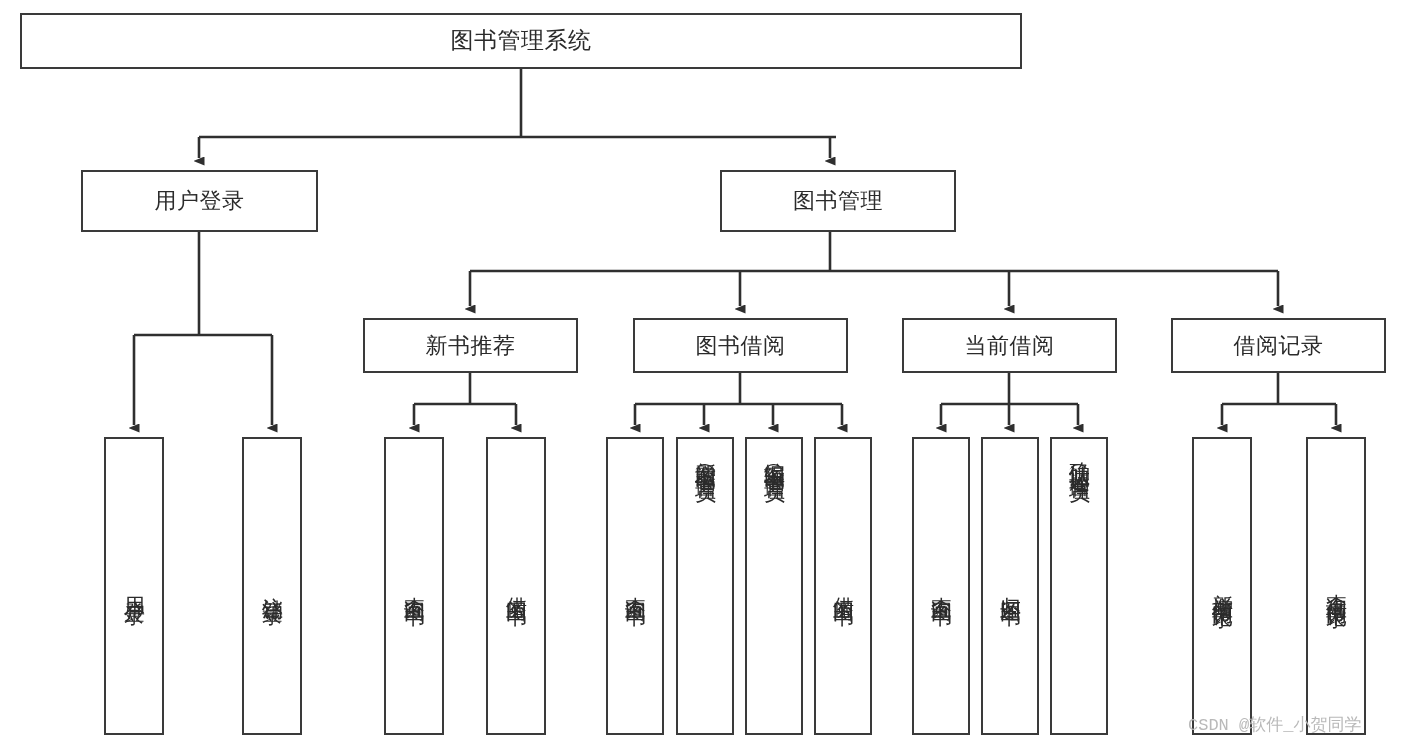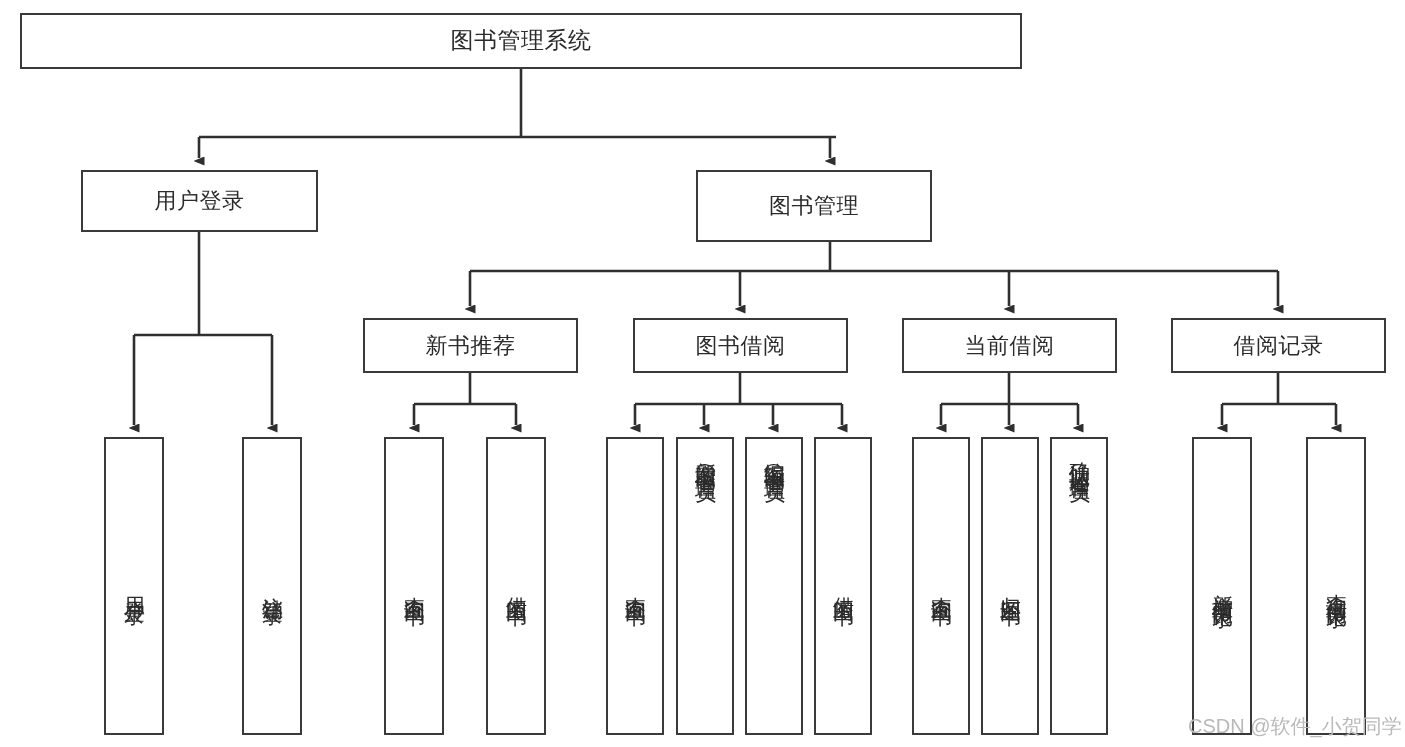--- a/index.html
+++ b/index.html
@@ -64,26 +64,26 @@
     line-height: 1;
     white-space: nowrap;
   }
   .node.v.centered {
     align-items: center;
     padding-top: 0;
   }
   #watermark {
     position: absolute;
     color: #b9b9b9;
-    font-size: 20px;
+    font-size: 17px;
     white-space: nowrap;
     z-index: 5;
     left: 1188px;
     top: 713px;
-    font-family: Liberation Sans, sans-serif;
+    font-family: Liberation Mono, monospace;
   }
 </style>
 </head>
 <body>
 
 <div id="diagram-root">
 
   <svg id="edges-layer" viewBox="0 0 1405 747" width="1405" height="747" xmlns="http://www.w3.org/2000/svg">
     <defs>
       <marker id="arrow" markerWidth="9" markerHeight="11" refX="1.5" refY="5.5" orient="auto" markerUnits="userSpaceOnUse">
@@ -135,21 +135,21 @@
   </svg>
 
   <div class="node h root" style="left:20px; top:13px; width:1002px; height:56px;">
     <span class="node-label">图书管理系统</span>
   </div>
 
   <div class="node h" style="left:81px; top:170px; width:237px; height:62px;">
     <span class="node-label">用户登录</span>
   </div>
 
-  <div class="node h" style="left:696px; top:170px; width:236px; height:72px;">
+  <div class="node h" style="left:720px; top:170px; width:236px; height:62px;">
     <span class="node-label">图书管理</span>
   </div>
 
   <div class="node h" style="left:633px; top:318px; width:215px; height:55px;">
     <span class="node-label">图书借阅</span>
   </div>
 
   <div class="node h" style="left:363px; top:318px; width:215px; height:55px;">
     <span class="node-label">新书推荐</span>
   </div>

